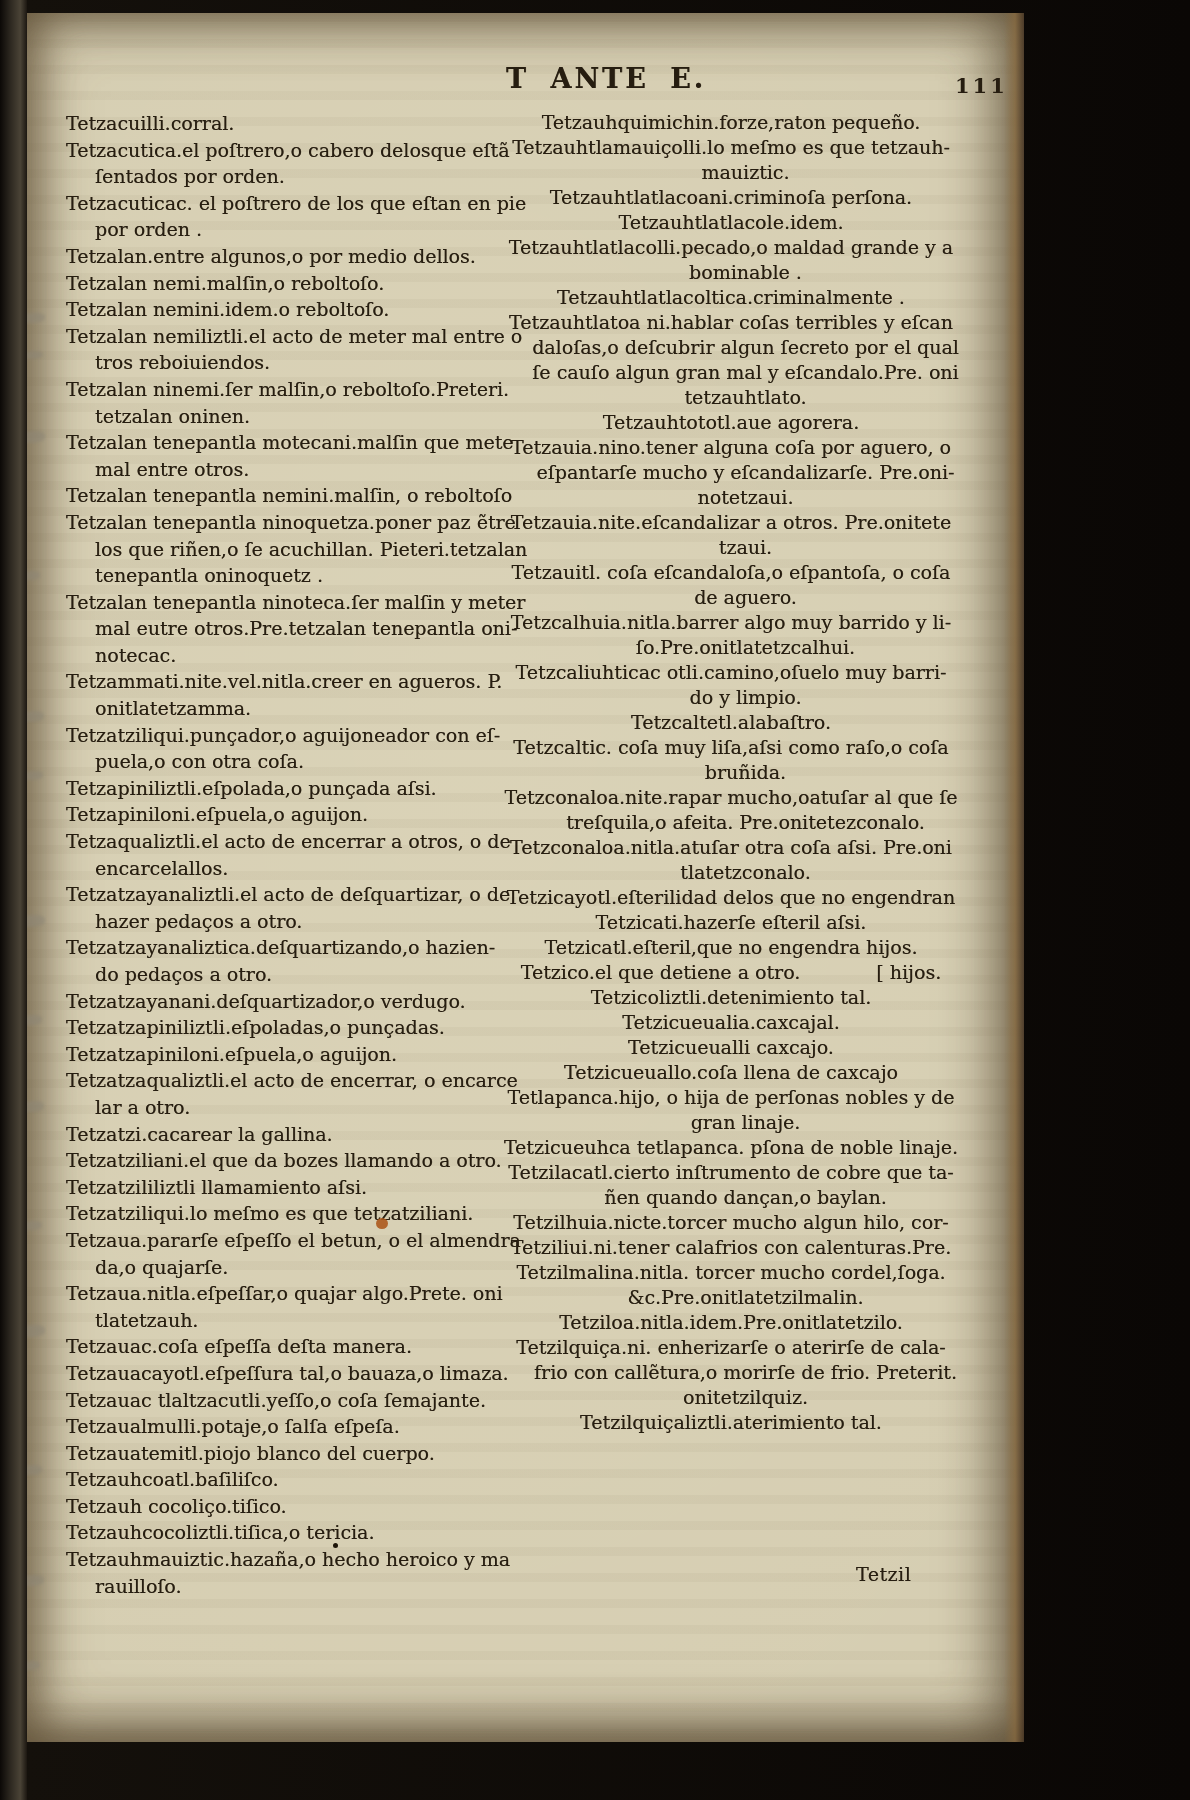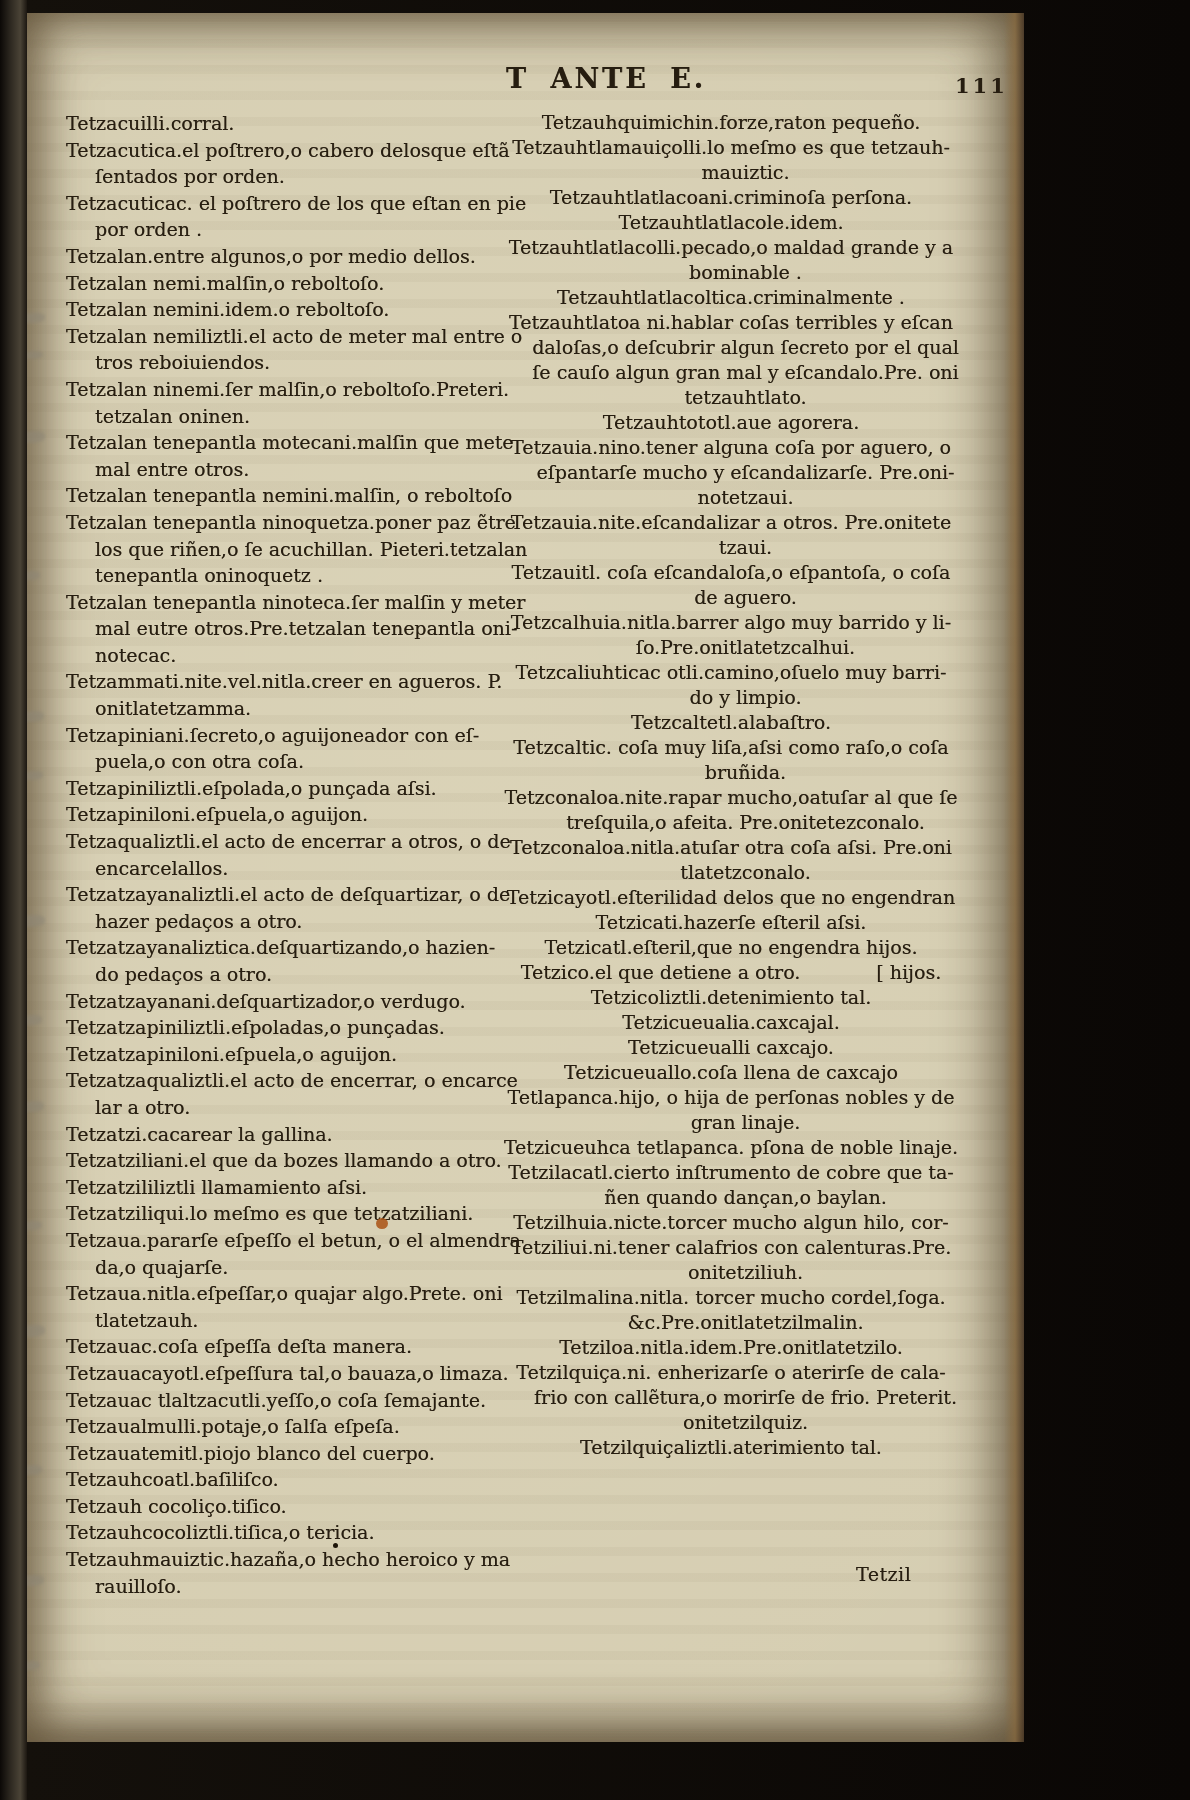--- a/index.html
+++ b/index.html
@@ -140,21 +140,21 @@
         <div class="entry">
           <div class="line">Tetzalan tenepantla ninoteca.ſer malſin y meter</div>
           <div class="line cont">mal eutre otros.Pre.tetzalan tenepantla oni-</div>
           <div class="line cont">notecac.</div>
         </div>
         <div class="entry">
           <div class="line">Tetzammati.nite.vel.nitla.creer en agueros. P.</div>
           <div class="line cont">onitlatetzamma.</div>
         </div>
         <div class="entry">
-          <div class="line">Tetzapiniani.ſecreto,o aguijoneador con eſ-</div>
+          <div class="line">Tetzatziliqui.punçador,o aguijoneador con eſ-</div>
           <div class="line cont">puela,o con otra coſa.</div>
         </div>
         <div class="entry">
           <div class="line">Tetzapiniliztli.eſpolada,o punçada aſsi.</div>
         </div>
         <div class="entry">
           <div class="line">Tetzapiniloni.eſpuela,o aguijon.</div>
         </div>
         <div class="entry">
           <div class="line">Tetzaqualiztli.el acto de encerrar a otros, o de</div>
@@ -329,21 +329,20 @@
         </div>
         <div class="entry">
           <div class="line">Tetzilacatl.cierto inſtrumento de cobre que ta-</div>
           <div class="line cont">ñen quando dançan,o baylan.</div>
         </div>
         <div class="entry">
           <div class="line">Tetzilhuia.nicte.torcer mucho algun hilo, cor-</div>
         </div>
         <div class="entry">
           <div class="line">Tetziliui.ni.tener calafrios con calenturas.Pre.</div>
-          <div class="line cont">onitetziliuh.</div>
         </div>
         <div class="entry">
           <div class="line">Tetzilmalina.nitla. torcer mucho cordel,ſoga.</div>
           <div class="line cont">&amp;c.Pre.onitlatetzilmalin.</div>
         </div>
         <div class="entry">
           <div class="line">Tetziloa.nitla.idem.Pre.onitlatetzilo.</div>
         </div>
         <div class="entry">
           <div class="line">Tetzilquiça.ni. enherizarſe o aterirſe de cala-</div>

